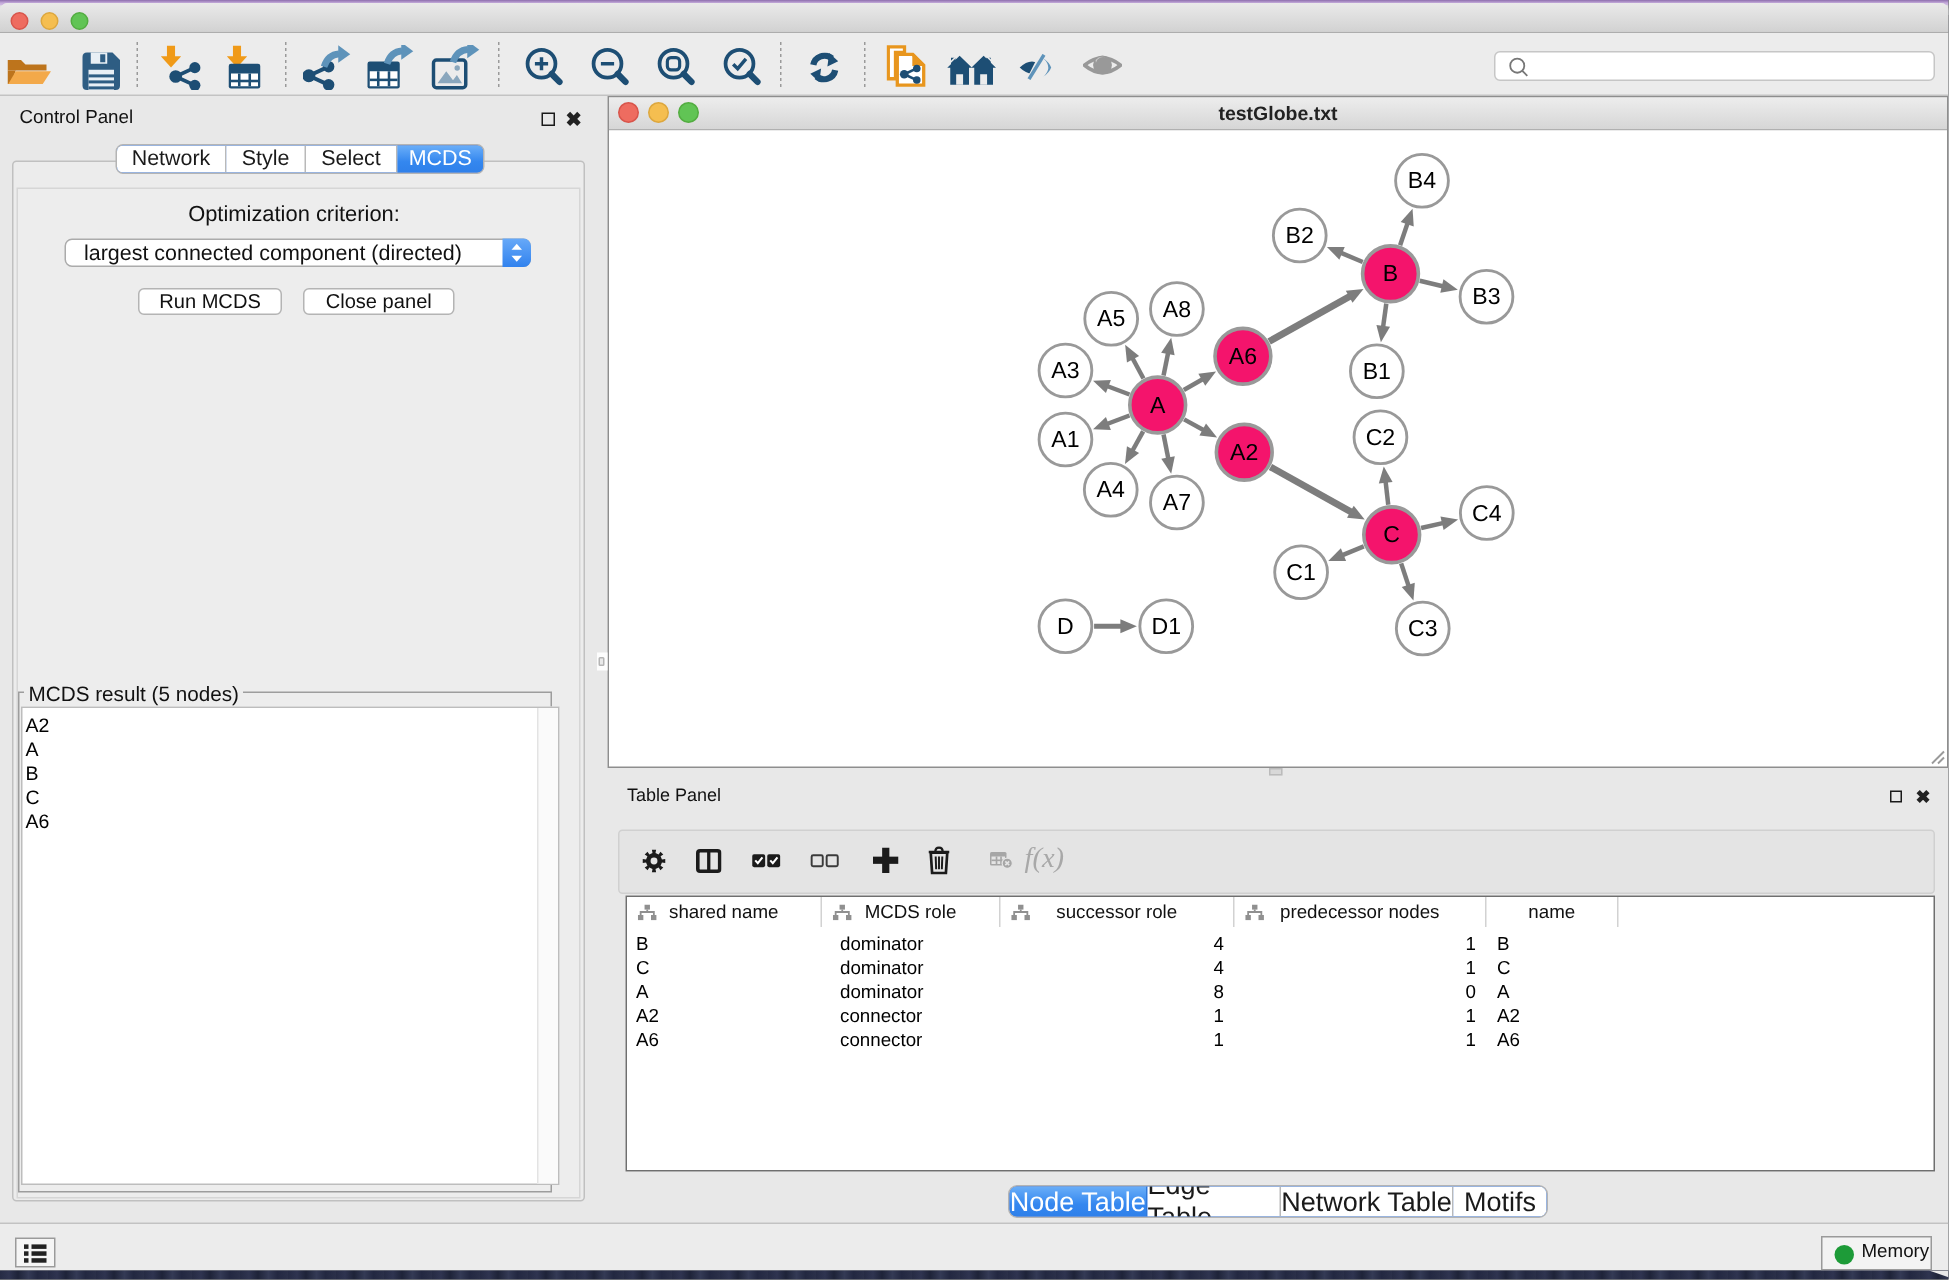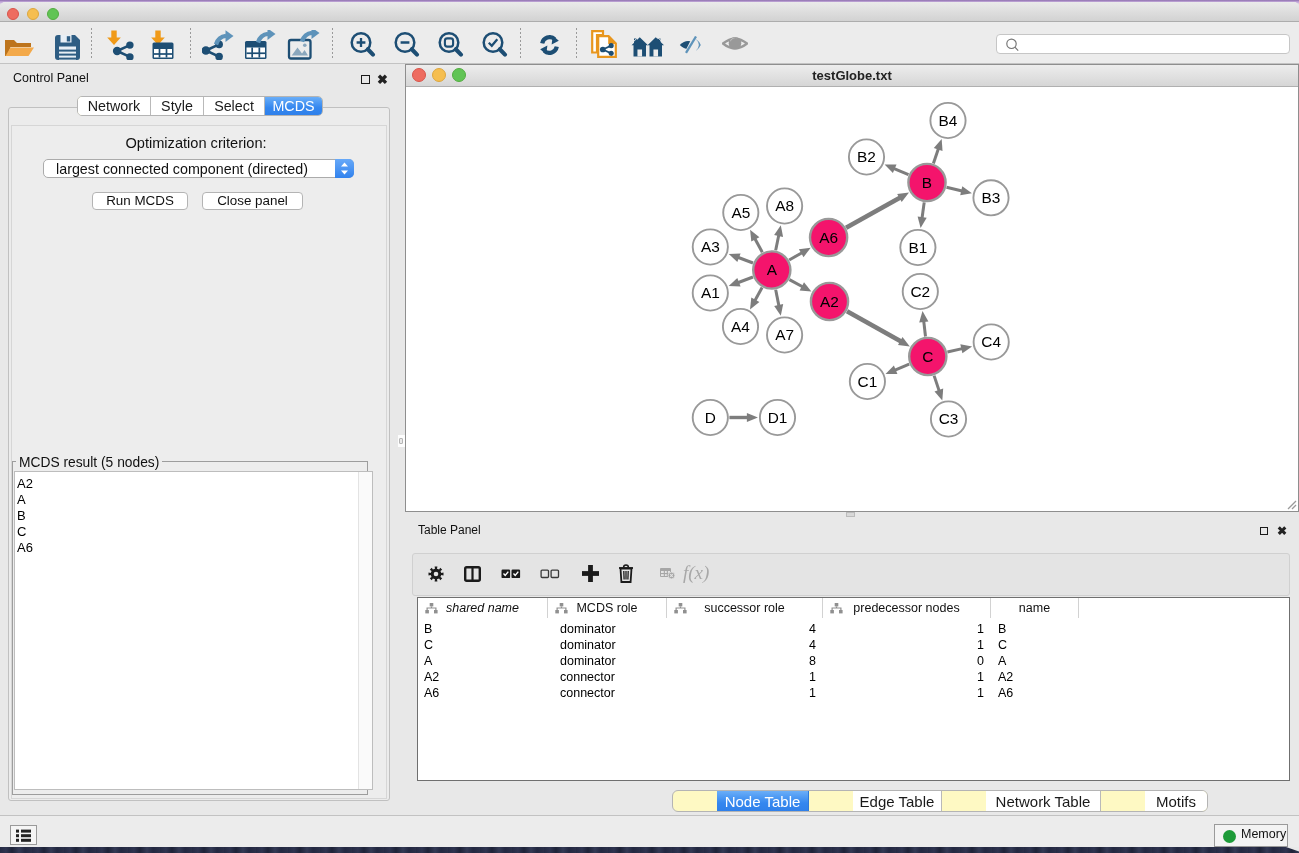--- a/index.html
+++ b/index.html
@@ -32,21 +32,21 @@
 
 #main { position:absolute; left:0; top:62px; width:1299px; height:751px; background:#e8e8e8; }
 
 #cpTitle { position:absolute; left:13px; top:7px; font-size:12.5px; color:#111; }
 .winbtns { position:absolute; font-size:11px; color:#222; }
 #cpPanel { position:absolute; left:8px; top:43px; width:382px; height:694px;
   background:#ececec; border:1px solid #c0c0c0; border-radius:3px; }
 #cpInner { position:absolute; left:2px; top:17px; width:376px; height:674px;
   background:#ededed; border:1px solid #d6d6d6; }
 .tabset { position:absolute; display:flex; height:20px; border:1px solid #b4b4b4;
-  border-radius:5px; background:#fef9c3; overflow:hidden; }
+  border-radius:5px; background:#3b82f6; overflow:hidden; }
 .tabset .seg { height:100%; display:flex; align-items:center; justify-content:center;
   font-size:14.3px; color:#1a1a1a; border-right:1px solid #b9b9b9; background:#fff; }
 .tabset .seg:last-child { border-right:none; }
 .tabset .sel { background:linear-gradient(#6aaef8,#3487ef 60%,#2f80ea); color:#fff; border-right-color:#2f78d8; }
 #cpTabs { left:77px; top:32px; }
 #optLabel { position:absolute; left:0; top:71px; width:392px; text-align:center;
   font-size:14.6px; color:#111; }
 #dropdown { position:absolute; left:43px; top:95px; width:311px; height:19px;
   background:#fff; border:1px solid #ababab; border-radius:5px; }
 #dropdown .txt { position:absolute; left:12px; top:1px; font-size:14.3px; color:#111; }
@@ -85,21 +85,21 @@
 #tblBox { position:absolute; left:417px; top:533px; width:873px; height:184px;
   background:#fff; border:1px solid #6f6f6f; }
 #tblHead { position:absolute; left:0; top:0; height:21px; background:#efefef;
   border-bottom:1px solid #c9c9c9; }
 .hcell { position:absolute; top:0; height:20px; border-right:1px solid #d2d2d2;
   font-size:12.5px; color:#111; text-align:center; line-height:21px; }
 .hicon { position:absolute; left:7px; top:5px; }
 .trow { position:absolute; height:16px; font-size:12.5px; color:#000; }
 .trow span { position:absolute; }
 #tpTabs { left:672px; top:726px; height:22px; border-radius:6px; }
-#tpTabs .seg { font-size:15px;margin-left:44px; }
+#tpTabs .seg { font-size:18px; }
 
 #statusbar { position:absolute; left:0; top:813px; width:1299px; height:32px;
   background:#ececec; border-top:1px solid #c2c2c2; }
 #sbBtn { position:absolute; left:10px; top:9px; width:27px; height:20px;
   background:#f5f5f5; border:1px solid #9a9a9a; }
 #memBtn { position:absolute; left:1214px; top:8px; width:74px; height:23px;
   background:#f3f3f3; border:1px solid #9a9a9a; font-size:12.5px; color:#111; }
 #memBtn .dot { position:absolute; left:8px; top:5px; width:13px; height:13px;
   border-radius:50%; background:#1d9b38; }
 #memBtn .lbl { position:absolute; left:26px; top:2px; }
@@ -471,21 +471,21 @@
             <rect x="6.8" y="4" width="1.1" height="5" fill="#a6a6a6"></rect>
             <rect x="1" y="6" width="9" height="1.1" fill="#a6a6a6"></rect>
             <circle cx="11.5" cy="8.5" r="3.4" fill="#a6a6a6" stroke="#e4e4e4" stroke-width="0.8"></circle>
             <path d="M10.2 7.2 L12.8 9.8 M12.8 7.2 L10.2 9.8" stroke="#e4e4e4" stroke-width="1.1"></path>
           </svg>
         </div>
 <div style="position:absolute; left:270px; top:8px; font-family:'Liberation Serif',serif; font-style:italic; font-size:19px; color:#a8a8a8;">f(x)</div>
       </div>
     <div id="tblBox">
       <div id="tblHead">
-          <div class="hcell" style="left:0px; width:130px;font-style:italic;">shared name</div>
+          <div class="hcell" style="left:0px; width:130px;">shared name</div>
 <svg class="hicon" style="position:absolute;left:7px;top:5px;" width="13" height="11" viewBox="0 0 13 11">
             <rect x="4.7" y="0" width="3.6" height="3.4" fill="#909090"></rect>
             <rect x="0.3" y="7" width="3.6" height="3.4" fill="#909090"></rect>
             <rect x="9" y="7" width="3.6" height="3.4" fill="#909090"></rect>
             <path d="M2.1 7 L2.1 5 L10.9 5 L10.9 7 M6.5 5 L6.5 3.4" stroke="#909090" stroke-width="1.2" fill="none"></path>
           </svg>
 <div class="hcell" style="left:130px; width:119px;">MCDS role</div>
 <svg class="hicon" style="position:absolute;left:137px;top:5px;" width="13" height="11" viewBox="0 0 13 11">
             <rect x="4.7" y="0" width="3.6" height="3.4" fill="#909090"></rect>
             <rect x="0.3" y="7" width="3.6" height="3.4" fill="#909090"></rect>

